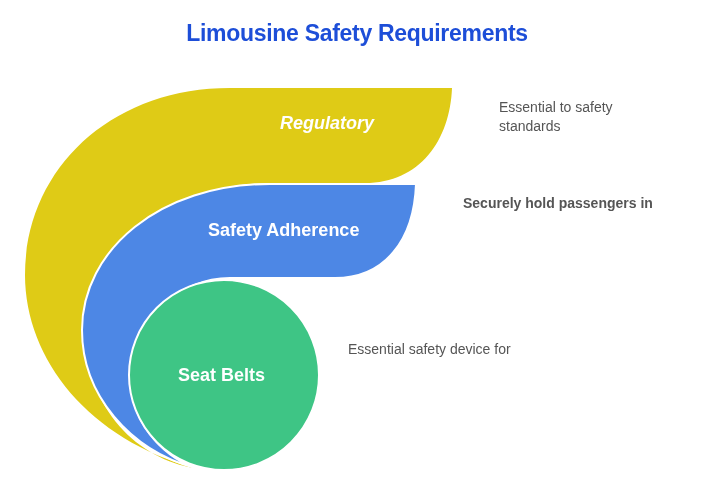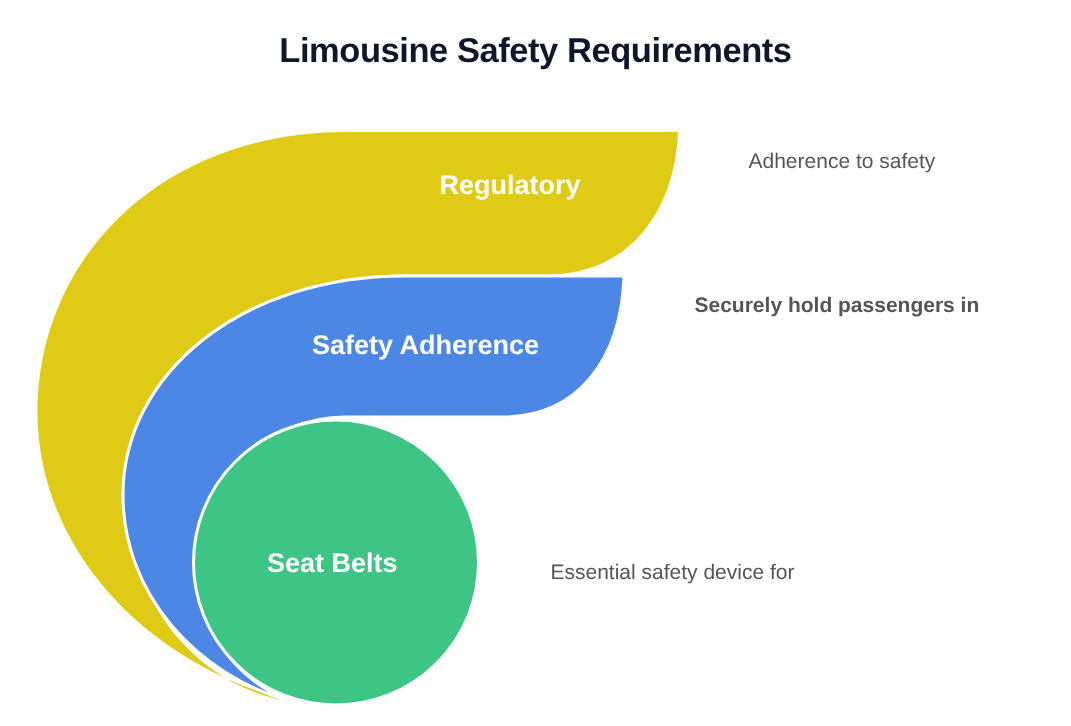--- a/index.html
+++ b/index.html
@@ -1,17 +1,17 @@
 <!DOCTYPE html>
 <html><head>
 <meta charset="utf-8">
 <style>
   html, body { margin:0; padding:0; background:#ffffff; }
   body { width:714px; height:484px; position:relative; overflow:hidden; font-family:"Liberation Sans", sans-serif; }
-  .title { position:absolute; left:0; top:20px; width:714px; text-align:center; font-size:23px; font-weight:bold; color:#0f172a; font-family:"Liberation Sans", sans-serif; letter-spacing:-0.3px; }
+  .title { position:absolute; left:0; top:20px; width:714px; text-align:center; font-size:23px; font-weight:bold; color:#1d4ed8; font-family:"Liberation Sans", sans-serif; letter-spacing:-0.3px; }
   svg.diagram { position:absolute; left:0; top:0; }
   .seg-label { position:absolute; color:#ffffff; font-weight:bold; font-size:18px; line-height:23px; font-family:"Liberation Sans", sans-serif; }
   .desc { position:absolute; color:#555555; font-size:14px; line-height:19px; font-family:"Liberation Sans", sans-serif; }
 </style>
 </head>
 <body>
 
 <div class="title">Limousine Safety Requirements</div>
 
 <svg class="diagram" width="714" height="484" viewBox="0 0 714 484">
@@ -30,31 +30,32 @@
            C 82 250, 160 184, 270 184
            L 416 184
            C 414 240, 385 278, 335 278
            L 230 278
            C 180 278, 130 320, 130 375
            C 130 420, 160 455, 195 468 Z" fill="#4d87e5" stroke="#ffffff" stroke-width="2"></path>
 
   <circle cx="224" cy="375" r="95" fill="#3ec585" stroke="#ffffff" stroke-width="2"></circle>
 </svg>
 
-<div class="seg-label" style="left:280px; top:112px; width:120px; text-align:center;">
+<div class="seg-label" style="left:280px; top:112px; width:120px; text-align:left;font-style:italic;">
   <div>Regulatory</div>
 </div>
 
 <div class="seg-label" style="left:208px; top:219px;">Safety Adherence</div>
 
 <div class="seg-label" style="left:178px; top:364px;">Seat Belts</div>
 
 <div class="desc" style="left:499px; top:98px;">
-  <div>Adherence to safety</div>
+  <div>Essential to safety</div>
+  <div>standards</div>
 </div>
 
 <div class="desc" style="left:463px; top:194px;font-weight:bold;">
   <div>Securely hold passengers in</div>
 </div>
 
-<div class="desc" style="left:367px; top:340px;margin-top:32px;">
+<div class="desc" style="left:348px; top:340px;">
   <div>Essential safety device for</div>
 </div>
 
 </body></html>

